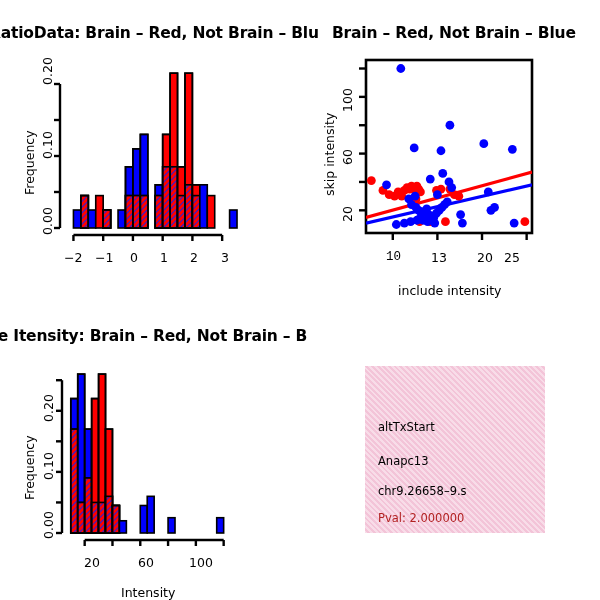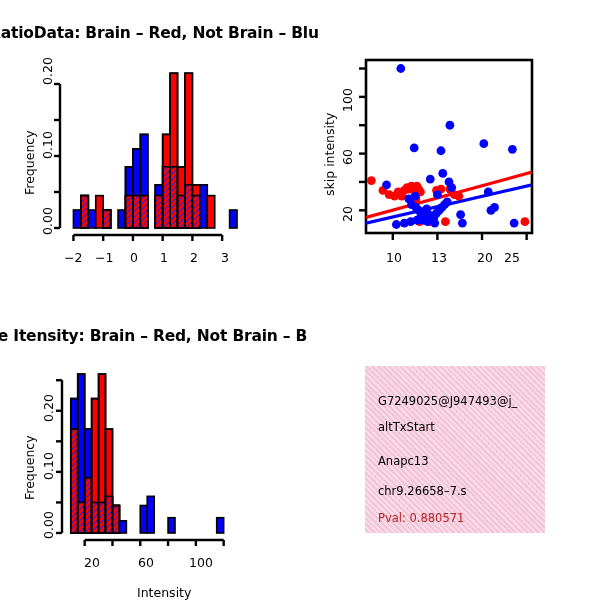--- a/index.html
+++ b/index.html
@@ -109,29 +109,31 @@
       <line x1="103.17948717948718" y1="235" x2="103.17948717948718" y2="241" stroke="#000" stroke-width="2.4"></line>
       <line x1="132.9230769230769" y1="235" x2="132.9230769230769" y2="241" stroke="#000" stroke-width="2.4"></line>
       <line x1="162.66666666666669" y1="235" x2="162.66666666666669" y2="241" stroke="#000" stroke-width="2.4"></line>
       <line x1="192.4102564102564" y1="235" x2="192.4102564102564" y2="241" stroke="#000" stroke-width="2.4"></line>
       <line x1="222.15384615384616" y1="235" x2="222.15384615384616" y2="241" stroke="#000" stroke-width="2.4"></line>
     </svg>
 </div>
 
 <div class="panel" style="left:300px;top:0;width:300px;height:310px;">
 
+  <div class="ptitle" style="left:32px;top:24px;">Brain – Red, Not Brain – Blue</div>
 
   <div class="vlabel" style="left:22px;top:196px;">skip intensity</div>
 
+  <div class="axlabel" style="left:98px;top:283px;">include intensity</div>
 
   <div class="vtick" style="left:40px;top:222px;">20</div>
   <div class="vtick" style="left:40px;top:165px;">60</div>
   <div class="vtick" style="left:40px;top:112px;">100</div>
 
-  <div class="tick-lbl" style="left:86px;top:250px;">10</div>
+  <div class="tick-lbl" style="left:86px;top:250px;font-family:Liberation Mono, monospace;">10</div>
   <div class="tick-lbl" style="left:131px;top:250px;">13</div>
   <div class="tick-lbl" style="left:177px;top:250px;">20</div>
   <div class="tick-lbl" style="left:204px;top:250px;">25</div>
 
   <svg id="svg-scatter" style="position:absolute;left:0;top:0;" width="300" height="310">
       <rect x="66" y="60" width="166" height="173" fill="none" stroke="#000" stroke-width="2.6"></rect>
       <defs>
         <clipPath id="cl-sc">
           <rect x="66" y="60" width="166" height="173"></rect>
         </clipPath>
@@ -221,21 +223,21 @@
       <line x1="226.64516129032256" y1="233" x2="226.64516129032256" y2="240" stroke="#000" stroke-width="2.4"></line>
     </svg>
 </div>
 
 <div class="panel" style="left:0;top:300px;width:300px;height:300px;">
 
   <div class="ptitle" style="left:-13px;top:27px;">ne Itensity: Brain – Red, Not Brain – B</div>
 
   <div class="vlabel" style="left:22px;top:200px;">Frequency</div>
 
-  <div class="axlabel" style="left:121px;top:285px;margin-left:16px;">Intensity</div>
+  <div class="axlabel" style="left:121px;top:285px;">Intensity</div>
 
   <div class="vtick" style="left:41px;top:239px;">0.00</div>
   <div class="vtick" style="left:41px;top:180px;">0.10</div>
   <div class="vtick" style="left:41px;top:122px;">0.20</div>
 
   <div class="tick-lbl" style="left:84px;top:255px;">20</div>
   <div class="tick-lbl" style="left:138px;top:255px;">60</div>
   <div class="tick-lbl" style="left:189px;top:255px;">100</div>
 
   <svg id="svg-intensity" style="position:absolute;left:0;top:0;" width="300" height="300">
@@ -291,18 +293,17 @@
       <line x1="140.27118644067798" y1="240" x2="140.27118644067798" y2="246" stroke="#000" stroke-width="2.4"></line>
       <line x1="168.0677966101695" y1="240" x2="168.0677966101695" y2="246" stroke="#000" stroke-width="2.4"></line>
       <line x1="195.864406779661" y1="240" x2="195.864406779661" y2="246" stroke="#000" stroke-width="2.4"></line>
       <line x1="223.66101694915255" y1="240" x2="223.66101694915255" y2="246" stroke="#000" stroke-width="2.4"></line>
     </svg>
 </div>
 
 <div class="panel" style="left:300px;top:300px;width:300px;height:300px;">
   <div class="infobox" id="infobox" style="left: 65px; top: 66px; width: 180px; height: 167px; background: repeating-linear-gradient(45deg, rgb(248, 220, 232) 0px, rgb(248, 220, 232) 2px, rgb(243, 196, 216) 2px, rgb(243, 196, 216) 4px);">
   </div>
-  <div class="infoline" style="left:78px;top:94px;">G7249025@J947493@j_</div>
   <div class="infoline" style="left:78px;top:120px;">altTxStart</div>
   <div class="infoline" style="left:78px;top:154px;">Anapc13</div>
-  <div class="infoline" style="left:78px;top:184px;">chr9.26658–7.s</div>
-  <div class="infoline" style="left:78px;top:211px;color:#B22222;">Pval: 0.880571</div>
+  <div class="infoline" style="left:78px;top:184px;">chr9.26658–9.s</div>
+  <div class="infoline" style="left:78px;top:211px;color:#B22222;">Pval: 2.000000</div>
 </div>
 
 </body></html>

